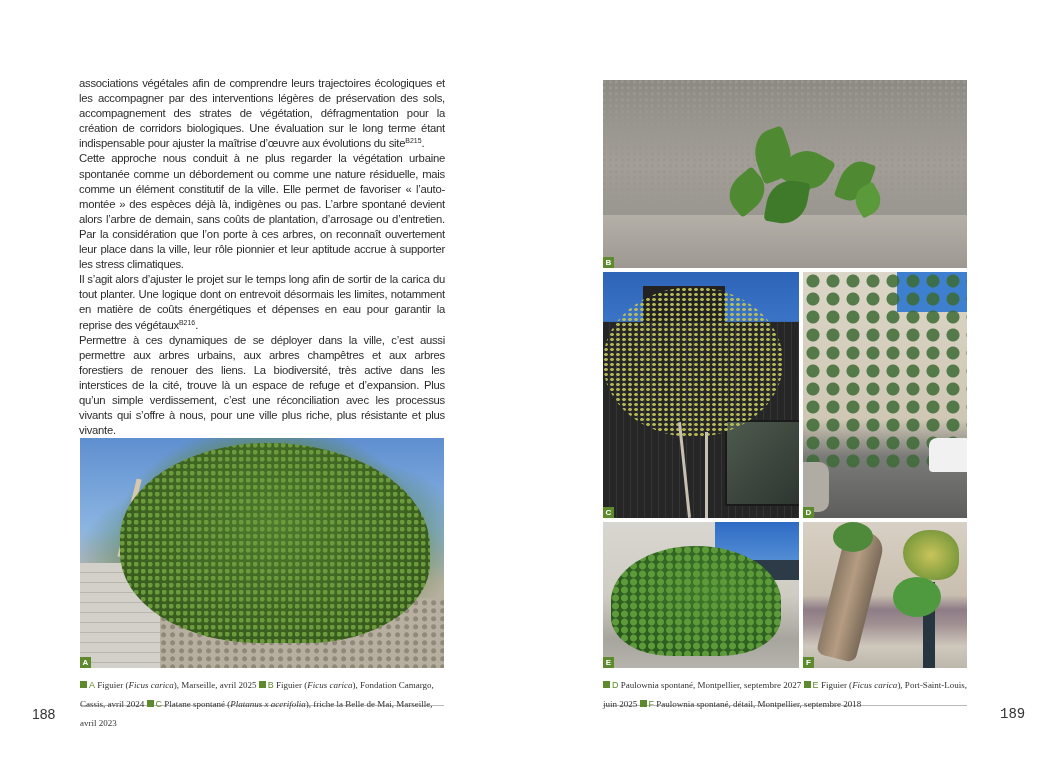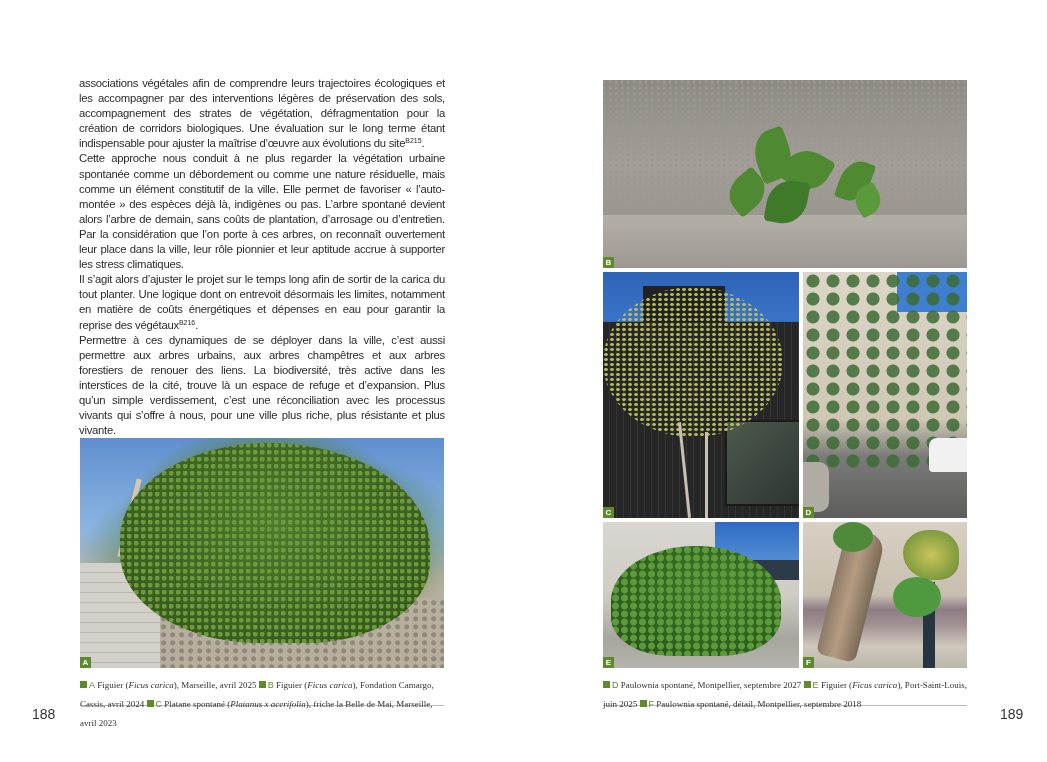--- a/index.html
+++ b/index.html
@@ -181,13 +181,13 @@
 
 <div class="caption-rule" style="left:603px; width:364px;"></div>
 <div class="caption" style="left:603px;">
   <span class="sq"></span><span class="ltr">D</span>
   <span>Paulownia spontané, Montpellier, septembre 2027</span>
   <span class="sq"></span><span class="ltr">E</span>
   <span>Figuier (</span><em>Ficus carica</em><span>), Port-Saint-Louis, juin 2025</span>
   <span class="sq"></span><span class="ltr">F</span>
   <span>Paulownia spontané, détail, Montpellier, septembre 2018</span>
 </div>
-<div class="page-num" style="left:1000px;">189</div>
+<div class="page-num" style="left:1000px;font-family:Liberation Mono, monospace;">189</div>
 
 </body></html>

